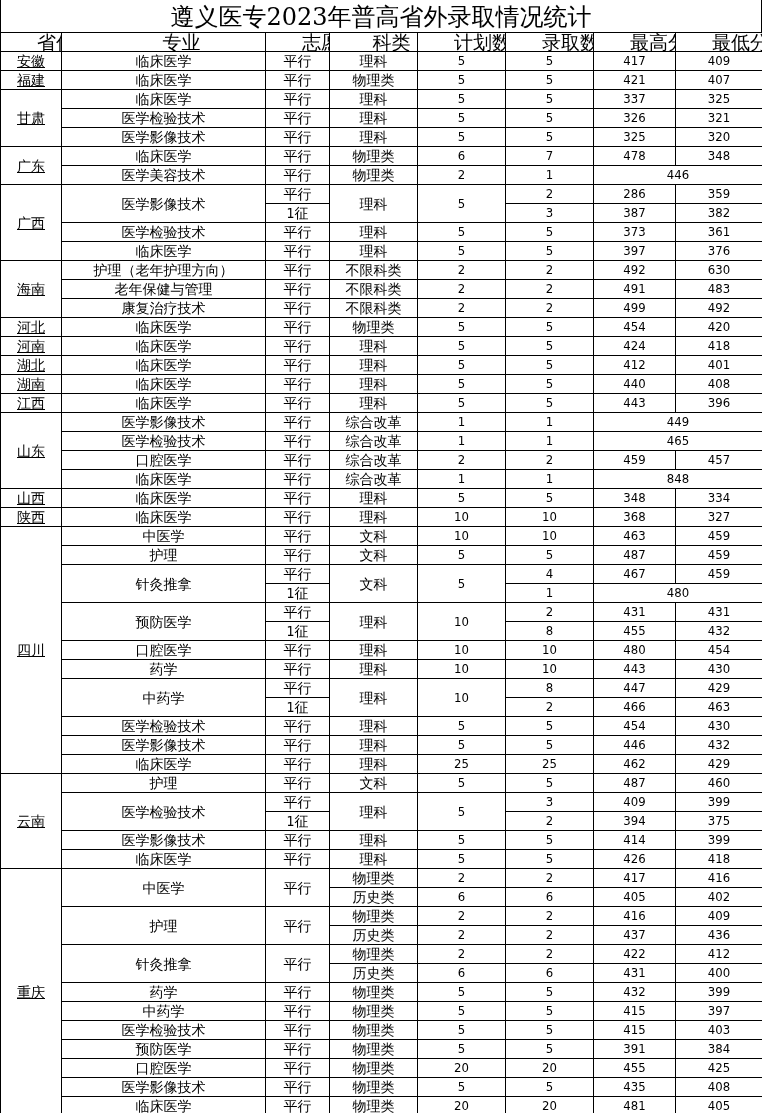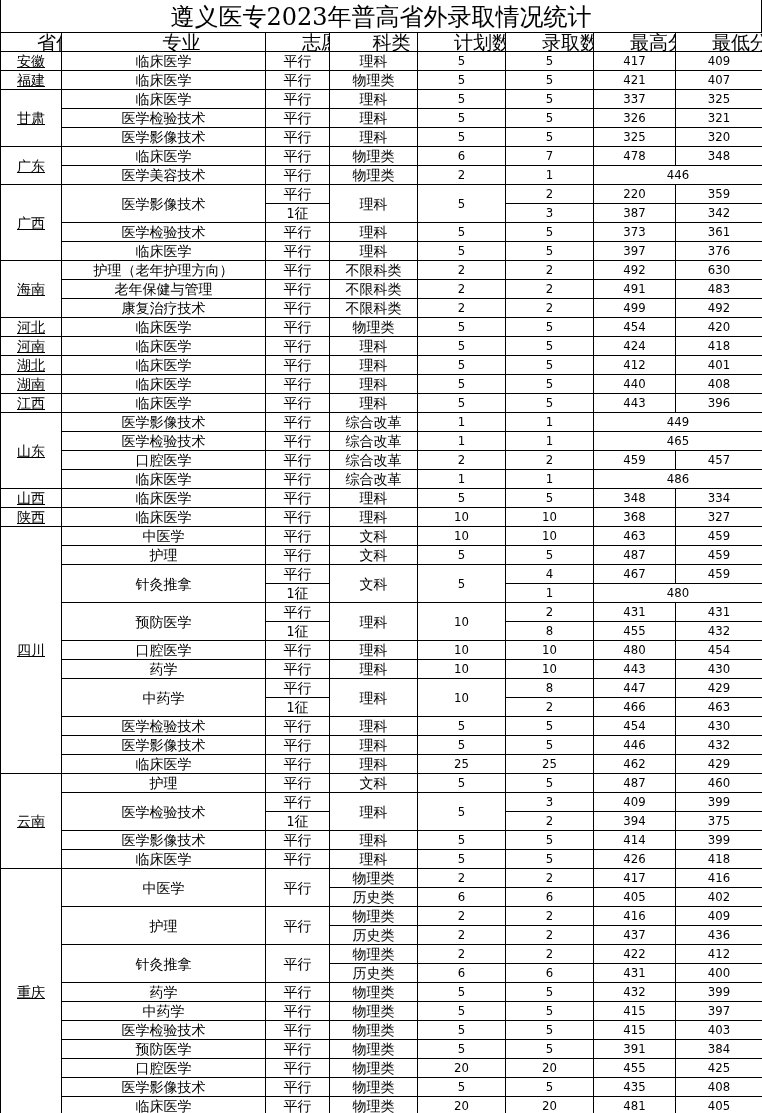--- a/index.html
+++ b/index.html
@@ -106,28 +106,28 @@
         <td class="num">1</td>
         <td colspan="2" class="num">446</td>
       </tr>
       <tr>
         <td rowspan="4" class="prov">广西</td>
         <td rowspan="2">医学影像技术</td>
         <td>平行</td>
         <td rowspan="2">理科</td>
         <td rowspan="2" class="num">5</td>
         <td class="num">2</td>
-        <td class="num">220</td>
+        <td class="num">286</td>
         <td class="num">359</td>
       </tr>
       <tr>
         <td>1征</td>
         <td class="num">3</td>
         <td class="num">387</td>
-        <td class="num">342</td>
+        <td class="num">382</td>
       </tr>
       <tr>
         <td>医学检验技术</td>
         <td>平行</td>
         <td>理科</td>
         <td class="num">5</td>
         <td class="num">5</td>
         <td class="num">373</td>
         <td class="num">361</td>
       </tr>
@@ -243,21 +243,21 @@
         <td class="num">2</td>
         <td class="num">459</td>
         <td class="num">457</td>
       </tr>
       <tr>
         <td>临床医学</td>
         <td>平行</td>
         <td>综合改革</td>
         <td class="num">1</td>
         <td class="num">1</td>
-        <td colspan="2" class="num">486</td>
+        <td colspan="2" class="num">848</td>
       </tr>
       <tr>
         <td class="prov">山西</td>
         <td>临床医学</td>
         <td>平行</td>
         <td>理科</td>
         <td class="num">5</td>
         <td class="num">5</td>
         <td class="num">348</td>
         <td class="num">334</td>

